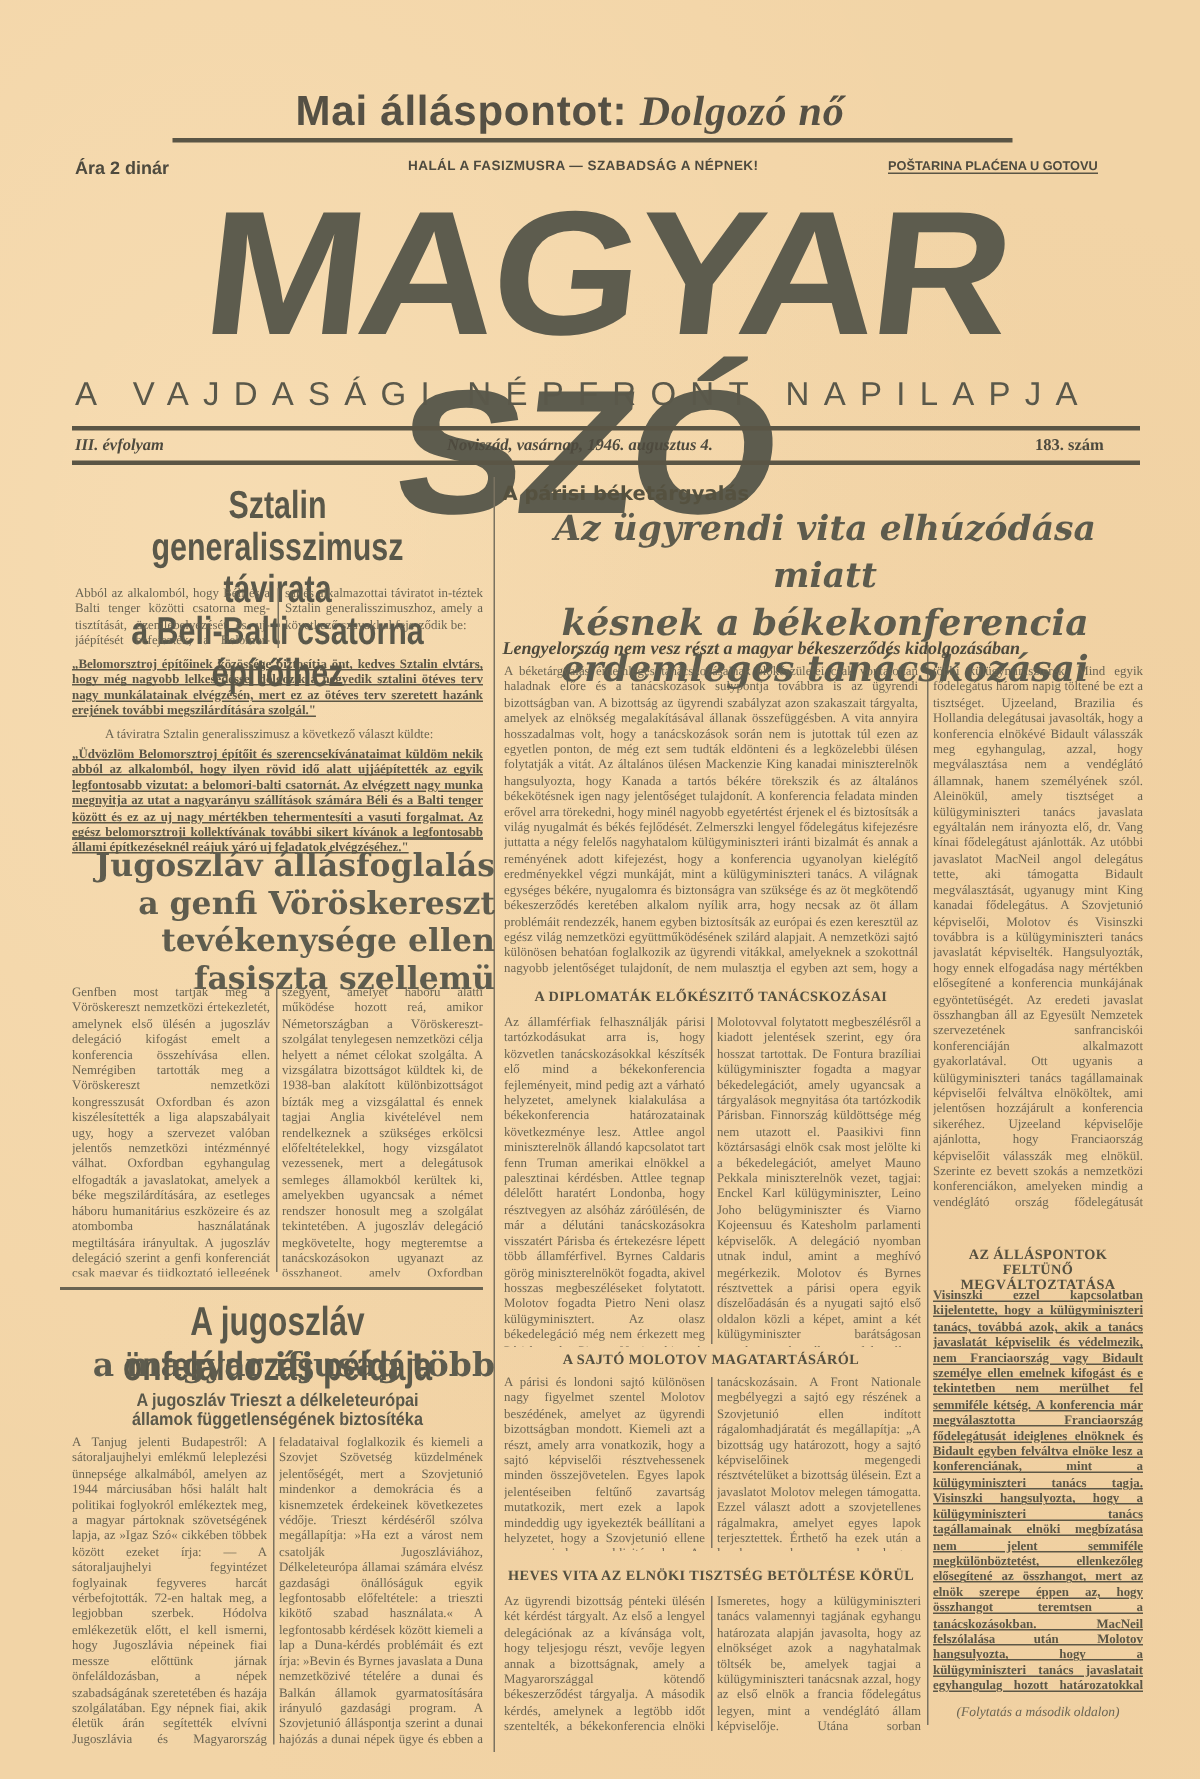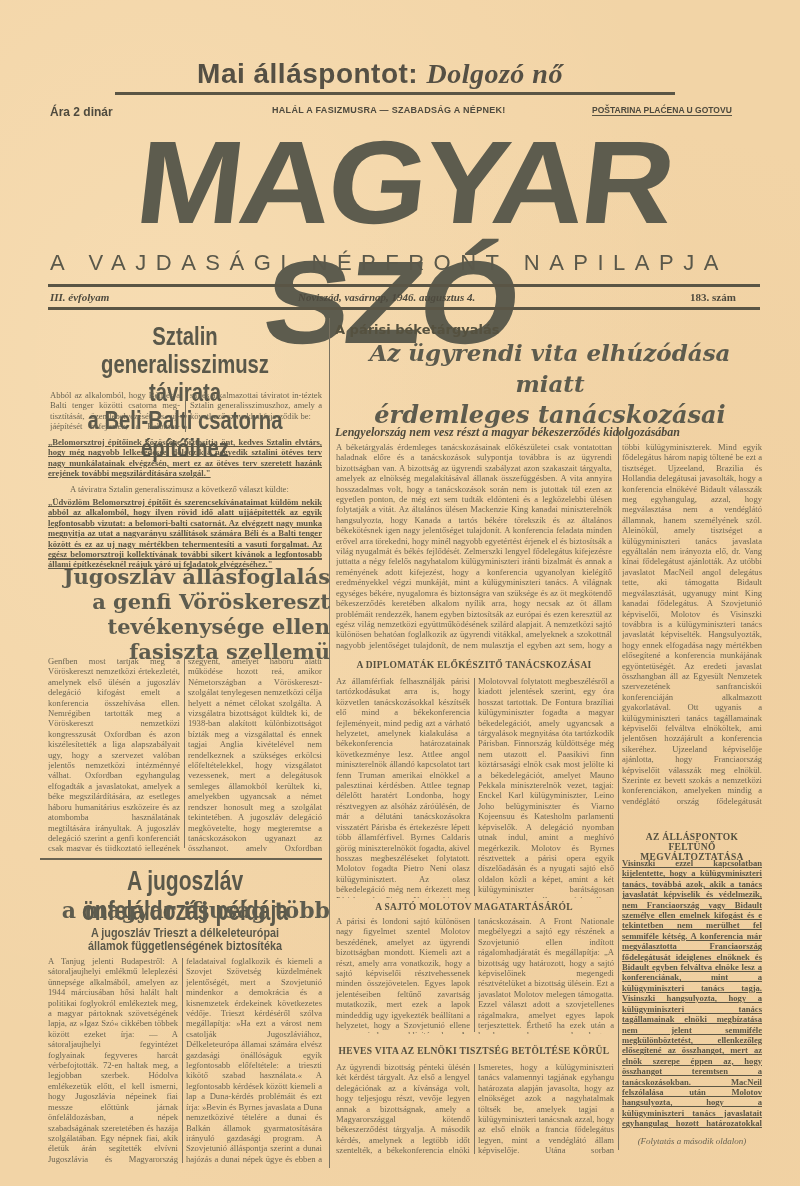--- a/index.html
+++ b/index.html
@@ -130,20 +130,21 @@
 <div class="abs h-sans" style="left:40px; top:866px; width:290px; font-size:27px; line-height:30px;">A jugoszláv önfeláldozás példája</div>
 <div class="abs h-serif" style="left:40px; top:897px; width:290px; font-size:22px; line-height:26px;">a magyar ifjuság több</div>
 <div class="abs h-sans" style="left:70px; top:927px; width:230px; font-size:12px; line-height:13px; transform:scaleX(0.9);">A jugoszláv Trieszt a délkeleteurópai államok függetlenségének biztosítéka</div>
 <div class="abs body-text" style="left:48px; top:956px; width:130px; height:210px;">A Tanjug jelenti Budapestről: A sátoraljaujhelyi emlékmű leleplezési ünnepsége alkalmából, amelyen az 1944 márciusában hősi halált halt politikai foglyokról emlékeztek meg, a magyar pártoknak szövetségének lapja, az »Igaz Szó« cikkében többek között ezeket írja: — A sátoraljaujhelyi fegyintézet foglyainak fegyveres harcát vérbefojtották. 72-en haltak meg, a legjobban szerbek. Hódolva emlékezetük előtt, el kell ismerni, hogy Jugoszlávia népeinek fiai messze előttünk járnak önfeláldozásban, a népek szabadságának szeretetében és hazája szolgálatában. Egy népnek fiai, akik életük árán segítették elvívni Jugoszlávia és Magyarország függetlenségét, mindenkor megingathatatlan harcra ösztönöznek bennünket a magyar nép szebb jövője érdekében.» A szabad Nép a békekonferencia</div>
 <div class="abs col-sep" style="left:182px; top:958px; height:205px;"></div>
 <div class="abs body-text" style="left:186px; top:956px; width:136px; height:210px;">feladataival foglalkozik és kiemeli a Szovjet Szövetség küzdelmének jelentőségét, mert a Szovjetunió mindenkor a demokrácia és a kisnemzetek érdekeinek következetes védője. Trieszt kérdéséről szólva megállapítja: »Ha ezt a várost nem csatolják Jugoszláviához, Délkeleteurópa államai számára elvész gazdasági önállóságuk egyik legfontosabb előfeltétele: a trieszti kikötő szabad használata.« A legfontosabb kérdések között kiemeli a lap a Duna-kérdés problémáit és ezt írja: »Bevin és Byrnes javaslata a Duna nemzetközivé tételére a dunai és Balkán államok gyarmatosítására irányuló gazdasági program. A Szovjetunió álláspontja szerint a dunai hajózás a dunai népek ügye és ebben a tekintetben is következetesen érvényesíteni kell a népek egyenjoguságának elvét.</div>
 
 <div class="abs kicker" style="left:335px; top:322px;">A párisi béketárgyalás</div>
 <div class="abs big-italic" style="left:335px; top:337px; width:430px; font-size:24px;">
   <div style="font-size:23px;">Az ügyrendi vita elhúzódása miatt</div>
+  <div>késnek a békekonferencia</div>
   <div>érdemleges tanácskozásai</div>
 </div>
 <div class="abs deck" style="left:335px; top:425px; width:430px;">Lengyelország nem vesz részt a magyar békeszerződés kidolgozásában</div>
 
 <div class="abs body-text" style="left:336px; top:442px; width:276px; height:208px;">A béketárgyalás érdemleges tanácskozásainak előkészületei csak vontatottan haladnak előre és a tanácskozások sulypontja továbbra is az ügyrendi bizottságban van. A bizottság az ügyrendi szabályzat azon szakaszait tárgyalta, amelyek az elnökség megalakításával állanak összefüggésben. A vita annyira hosszadalmas volt, hogy a tanácskozások során nem is jutottak túl ezen az egyetlen ponton, de még ezt sem tudták eldönteni és a legközelebbi ülésen folytatják a vitát. Az általános ülésen Mackenzie King kanadai miniszterelnök hangsulyozta, hogy Kanada a tartós békére törekszik és az általános békekötésnek igen nagy jelentőséget tulajdonít. A konferencia feladata minden erővel arra törekedni, hogy minél nagyobb egyetértést érjenek el és biztosítsák a világ nyugalmát és békés fejlődését. Zelmerszki lengyel fődelegátus kifejezésre juttatta a négy felelős nagyhatalom külügyminiszteri iránti bizalmát és annak a reményének adott kifejezést, hogy a konferencia ugyanolyan kielégítő eredményekkel végzi munkáját, mint a külügyminiszteri tanács. A világnak egységes békére, nyugalomra és biztonságra van szüksége és az öt megkötendő békeszerződés keretében alkalom nyílik arra, hogy necsak az öt állam problémáit rendezzék, hanem egyben biztosítsák az európai és ezen keresztül az egész világ nemzetközi együttműködésének szilárd alapjait. A nemzetközi sajtó különösen behatóan foglalkozik az ügyrendi vitákkal, amelyeknek a szokottnál nagyobb jelentőséget tulajdonít, de nem mulasztja el egyben azt sem, hogy a felmerült ellentéteket tulajdonosan kiemelje.</div>
 
 <div class="abs body-text" style="left:622px; top:442px; width:140px; height:365px;">többi külügyminiszterek. Mind egyik fődelegátus három napig töltené be ezt a tisztséget. Ujzeeland, Brazilia és Hollandia delegátusai javasolták, hogy a konferencia elnökévé Bidault válasszák meg egyhangulag, azzal, hogy megválasztása nem a vendéglátó államnak, hanem személyének szól. Aleinökül, amely tisztséget a külügyminiszteri tanács javaslata egyáltalán nem irányozta elő, dr. Vang kínai fődelegátust ajánlották. Az utóbbi javaslatot MacNeil angol delegátus tette, aki támogatta Bidault megválasztását, ugyanugy mint King kanadai fődelegátus. A Szovjetunió képviselői, Molotov és Visinszki továbbra is a külügyminiszteri tanács javaslatát képviselték. Hangsulyozták, hogy ennek elfogadása nagy mértékben elősegítené a konferencia munkájának egyöntetüségét. Az eredeti javaslat összhangban áll az Egyesült Nemzetek szervezetének sanfranciskói konferenciáján alkalmazott gyakorlatával. Ott ugyanis a külügyminiszteri tanács tagállamainak képviselői felváltva elnököltek, ami jelentősen hozzájárult a konferencia sikeréhez. Ujzeeland képviselője ajánlotta, hogy Franciaország képviselőit válasszák meg elnökül. Szerinte ez bevett szokás a nemzetközi konferenciákon, amelyeken mindig a vendéglátó ország fődelegátusát választják elnökül. Annak a véleménynek adott kifejezést, hogy az elnöki tisztség átadása a külügyminiszteri tanács tagállamainak, bizonyos megkülönböztetést teremtene a nagyhatalmak és a békekonferencia többi résztvevői között.</div>
 
 <div class="abs section-head" style="left:336px; top:660px; width:276px;">A DIPLOMATÁK ELŐKÉSZITŐ TANÁCSKOZÁSAI</div>
 <div class="abs body-text" style="left:336px; top:676px; width:134px; height:222px;">Az államférfiak felhasználják párisi tartózkodásukat arra is, hogy közvetlen tanácskozásokkal készítsék elő mind a békekonferencia fejleményeit, mind pedig azt a várható helyzetet, amelynek kialakulása a békekonferencia határozatainak következménye lesz. Attlee angol miniszterelnök állandó kapcsolatot tart fenn Truman amerikai elnökkel a palesztinai kérdésben. Attlee tegnap délelőtt haratért Londonba, hogy résztvegyen az alsóház záróülésén, de már a délutáni tanácskozásokra visszatért Párisba és értekezésre lépett több államférfivel. Byrnes Caldaris görög miniszterelnököt fogadta, akivel hosszas megbeszéléseket folytatott. Molotov fogadta Pietro Neni olasz külügyminisztert. Az olasz békedelegáció még nem érkezett meg Párisba, de Pietro Neni, aki már előzetesen bentarta az európai fővárosokat, a béketárgyalások kezdete óta Párisban tartózkodik, hogy az olasz békeszerződés ügyét figyelje.</div>

